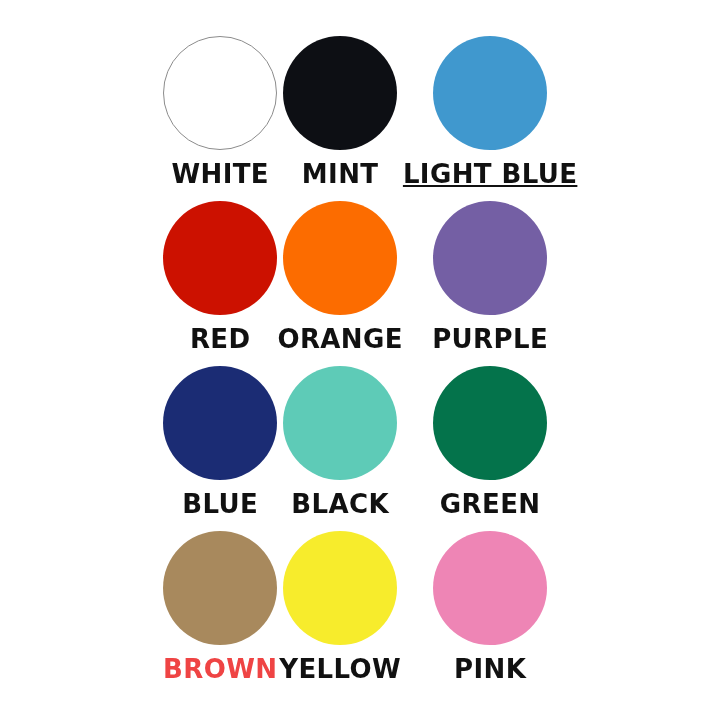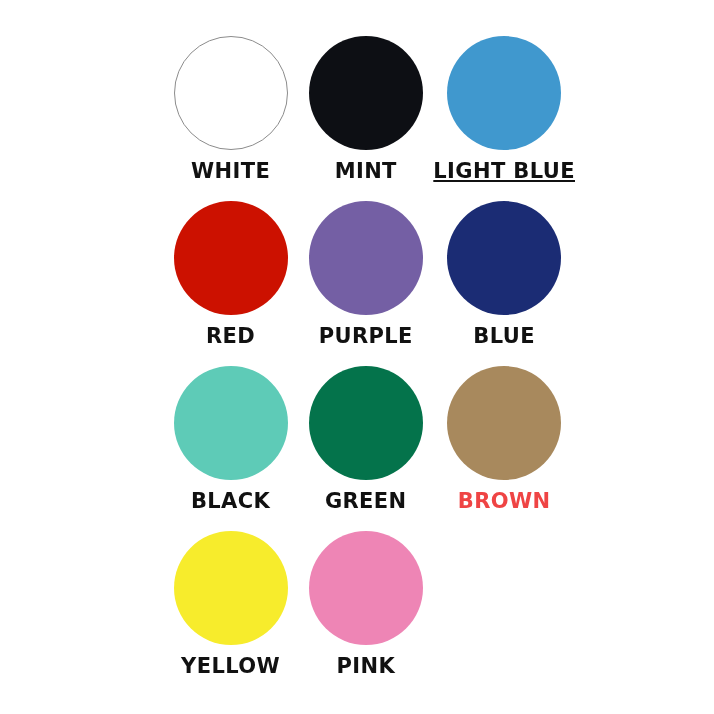--- a/index.html
+++ b/index.html
@@ -49,21 +49,21 @@
   }
 
   .swatch-disc.outlined {
     border: 1px solid #8c8c8c;
   }
 
   .swatch-label {
     margin-top: 11px;
     font-family: "DejaVu Sans", sans-serif;
     font-weight: bold;
-    font-size: 21px;
+    font-size: 26px;
     line-height: 1;
     letter-spacing: 0.4px;
     color: #111111;
     white-space: nowrap;
   }
 </style>
 </head>
 <body>
 
 <div id="palette-board">
@@ -76,20 +76,24 @@
         <div class="swatch-disc" style="background: rgb(13, 15, 20);"></div>
         <div class="swatch-label" style="color: rgb(17, 17, 17);">MINT</div>
       </div>
       <div class="swatch-cell">
         <div class="swatch-disc" style="background: rgb(64, 152, 206);"></div>
         <div class="swatch-label" style="color: rgb(17, 17, 17); text-decoration: underline;">LIGHT BLUE</div>
       </div>
       <div class="swatch-cell">
         <div class="swatch-disc" style="background: rgb(204, 17, 0);"></div>
         <div class="swatch-label" style="color: rgb(17, 17, 17);">RED</div>
+      </div>
+      <div class="swatch-cell">
+        <div class="swatch-disc" style="background: rgb(252, 108, 0);"></div>
+        <div class="swatch-label" style="color: rgb(17, 17, 17);">ORANGE</div>
       </div>
       <div class="swatch-cell">
         <div class="swatch-disc" style="background: rgb(116, 95, 164);"></div>
         <div class="swatch-label" style="color: rgb(17, 17, 17);">PURPLE</div>
       </div>
       <div class="swatch-cell">
         <div class="swatch-disc" style="background: rgb(27, 44, 116);"></div>
         <div class="swatch-label" style="color: rgb(17, 17, 17);">BLUE</div>
       </div>
       <div class="swatch-cell">

